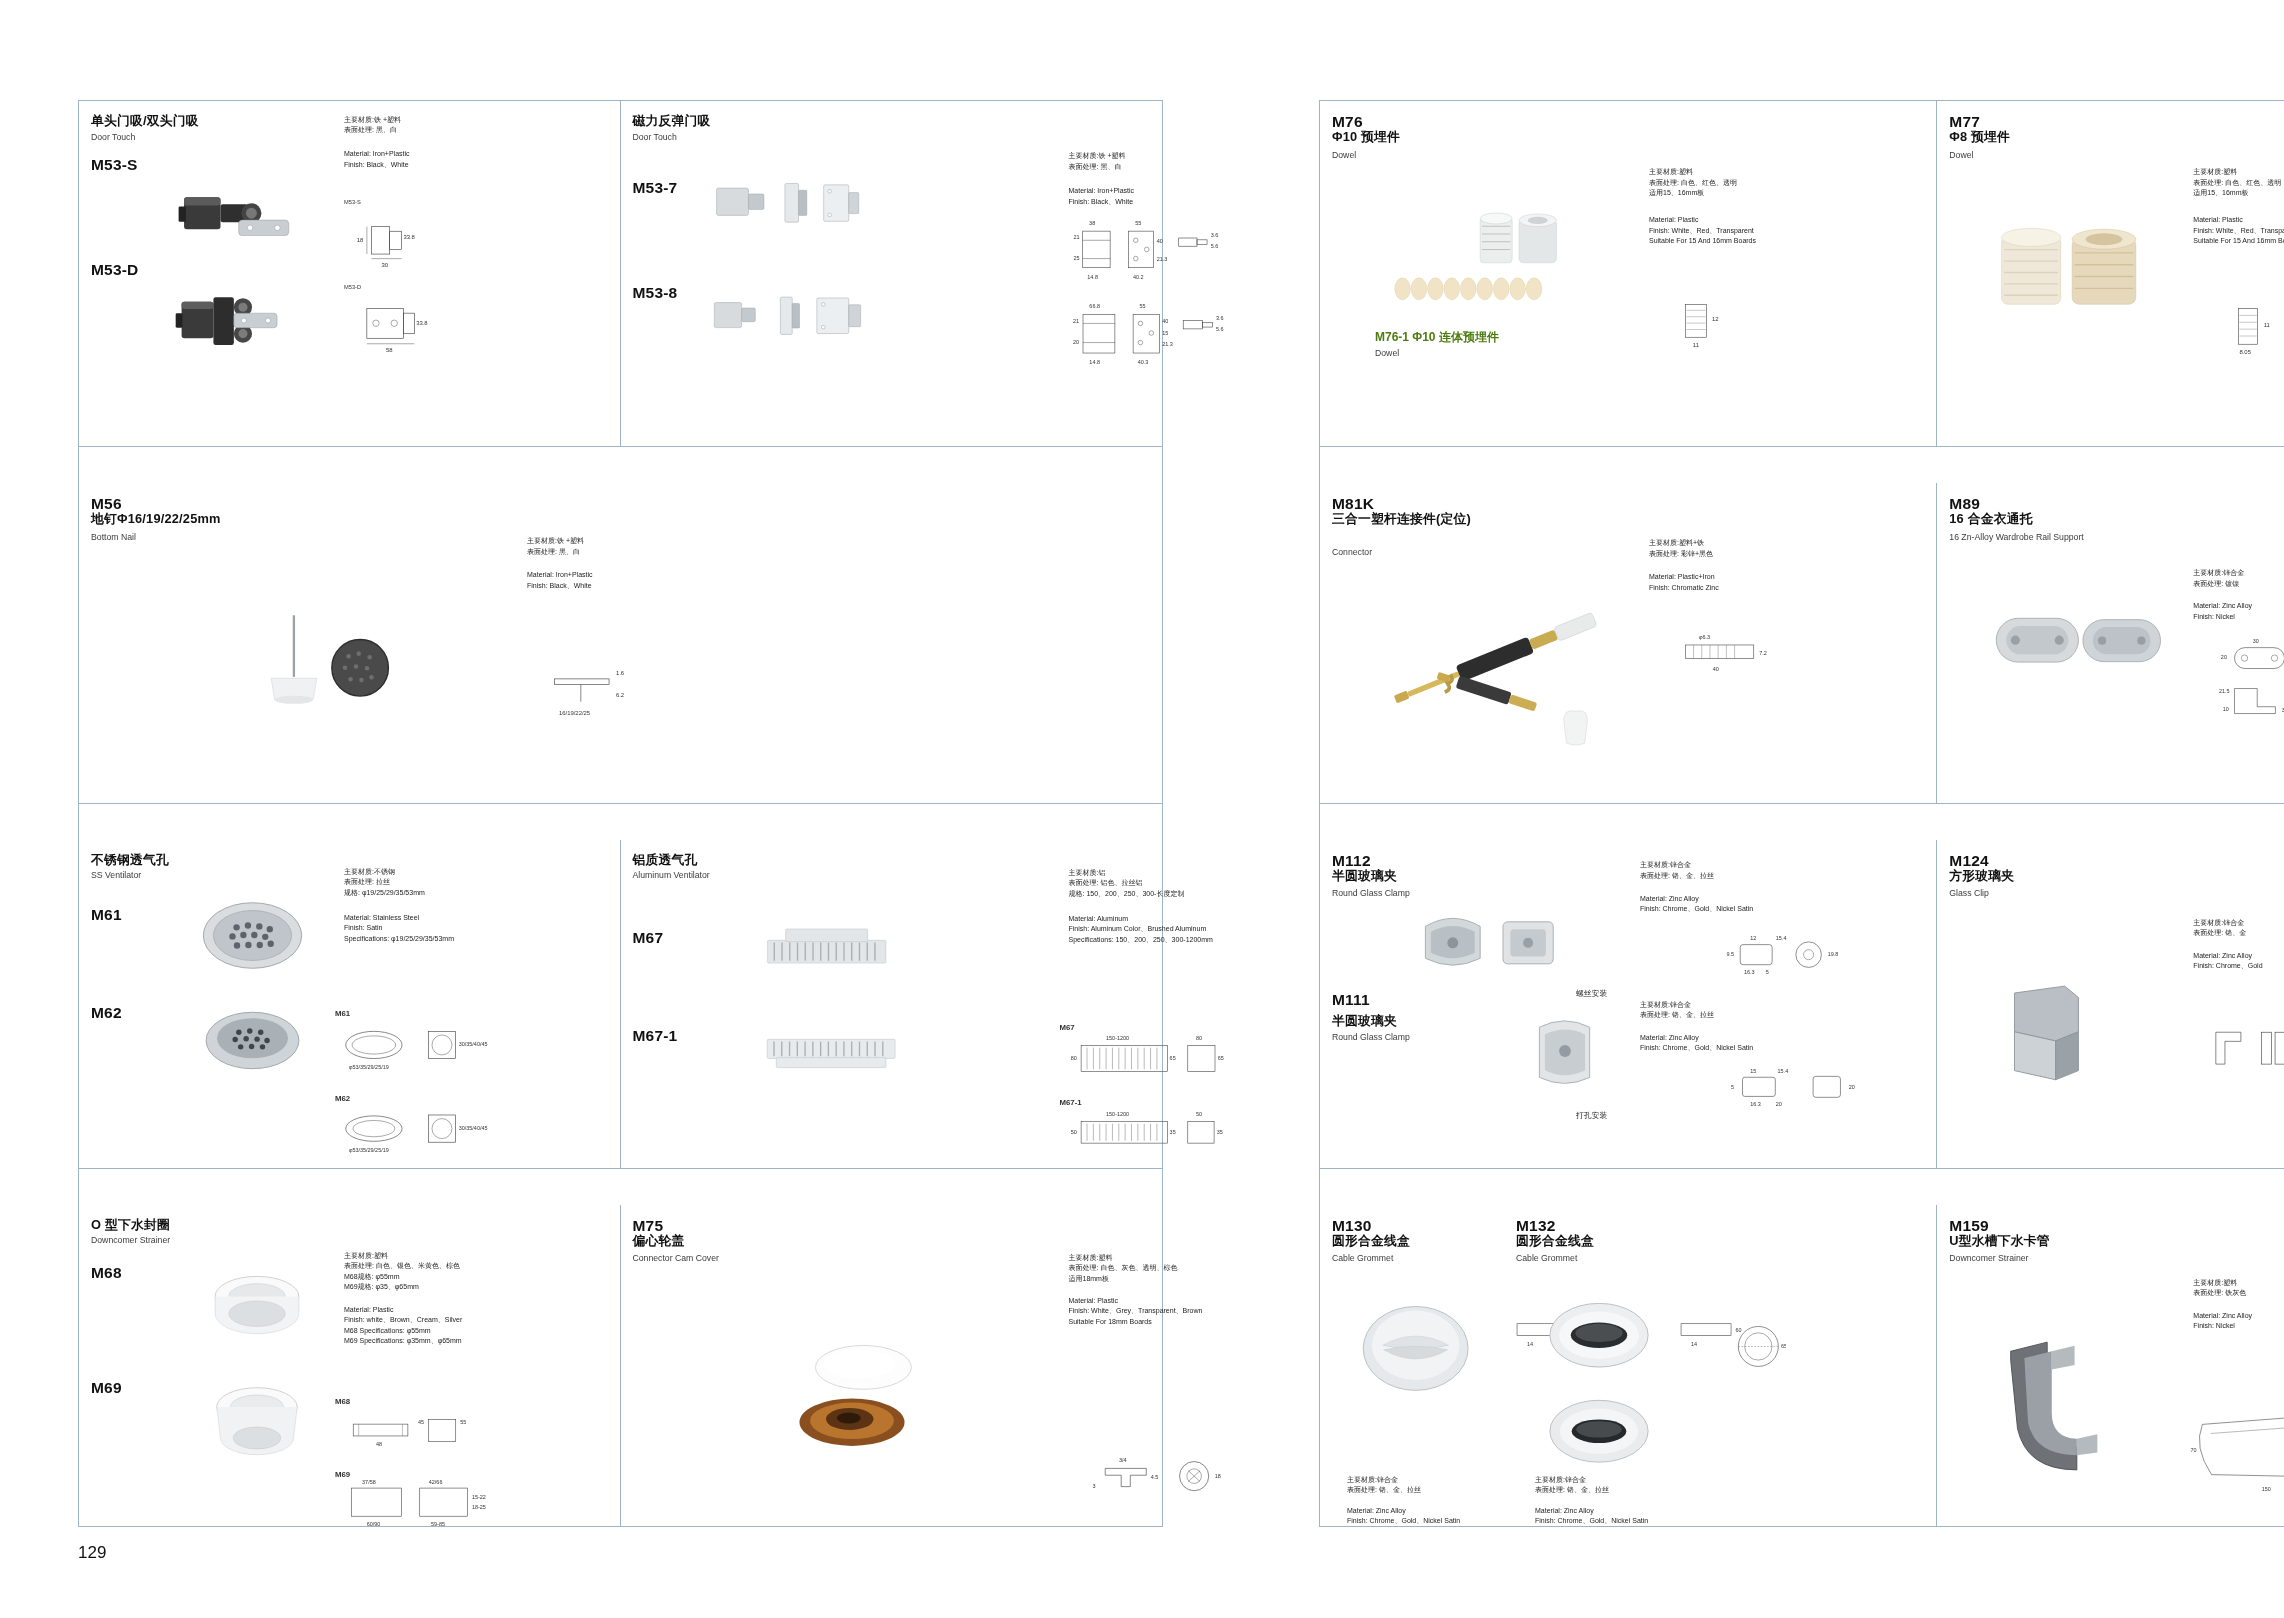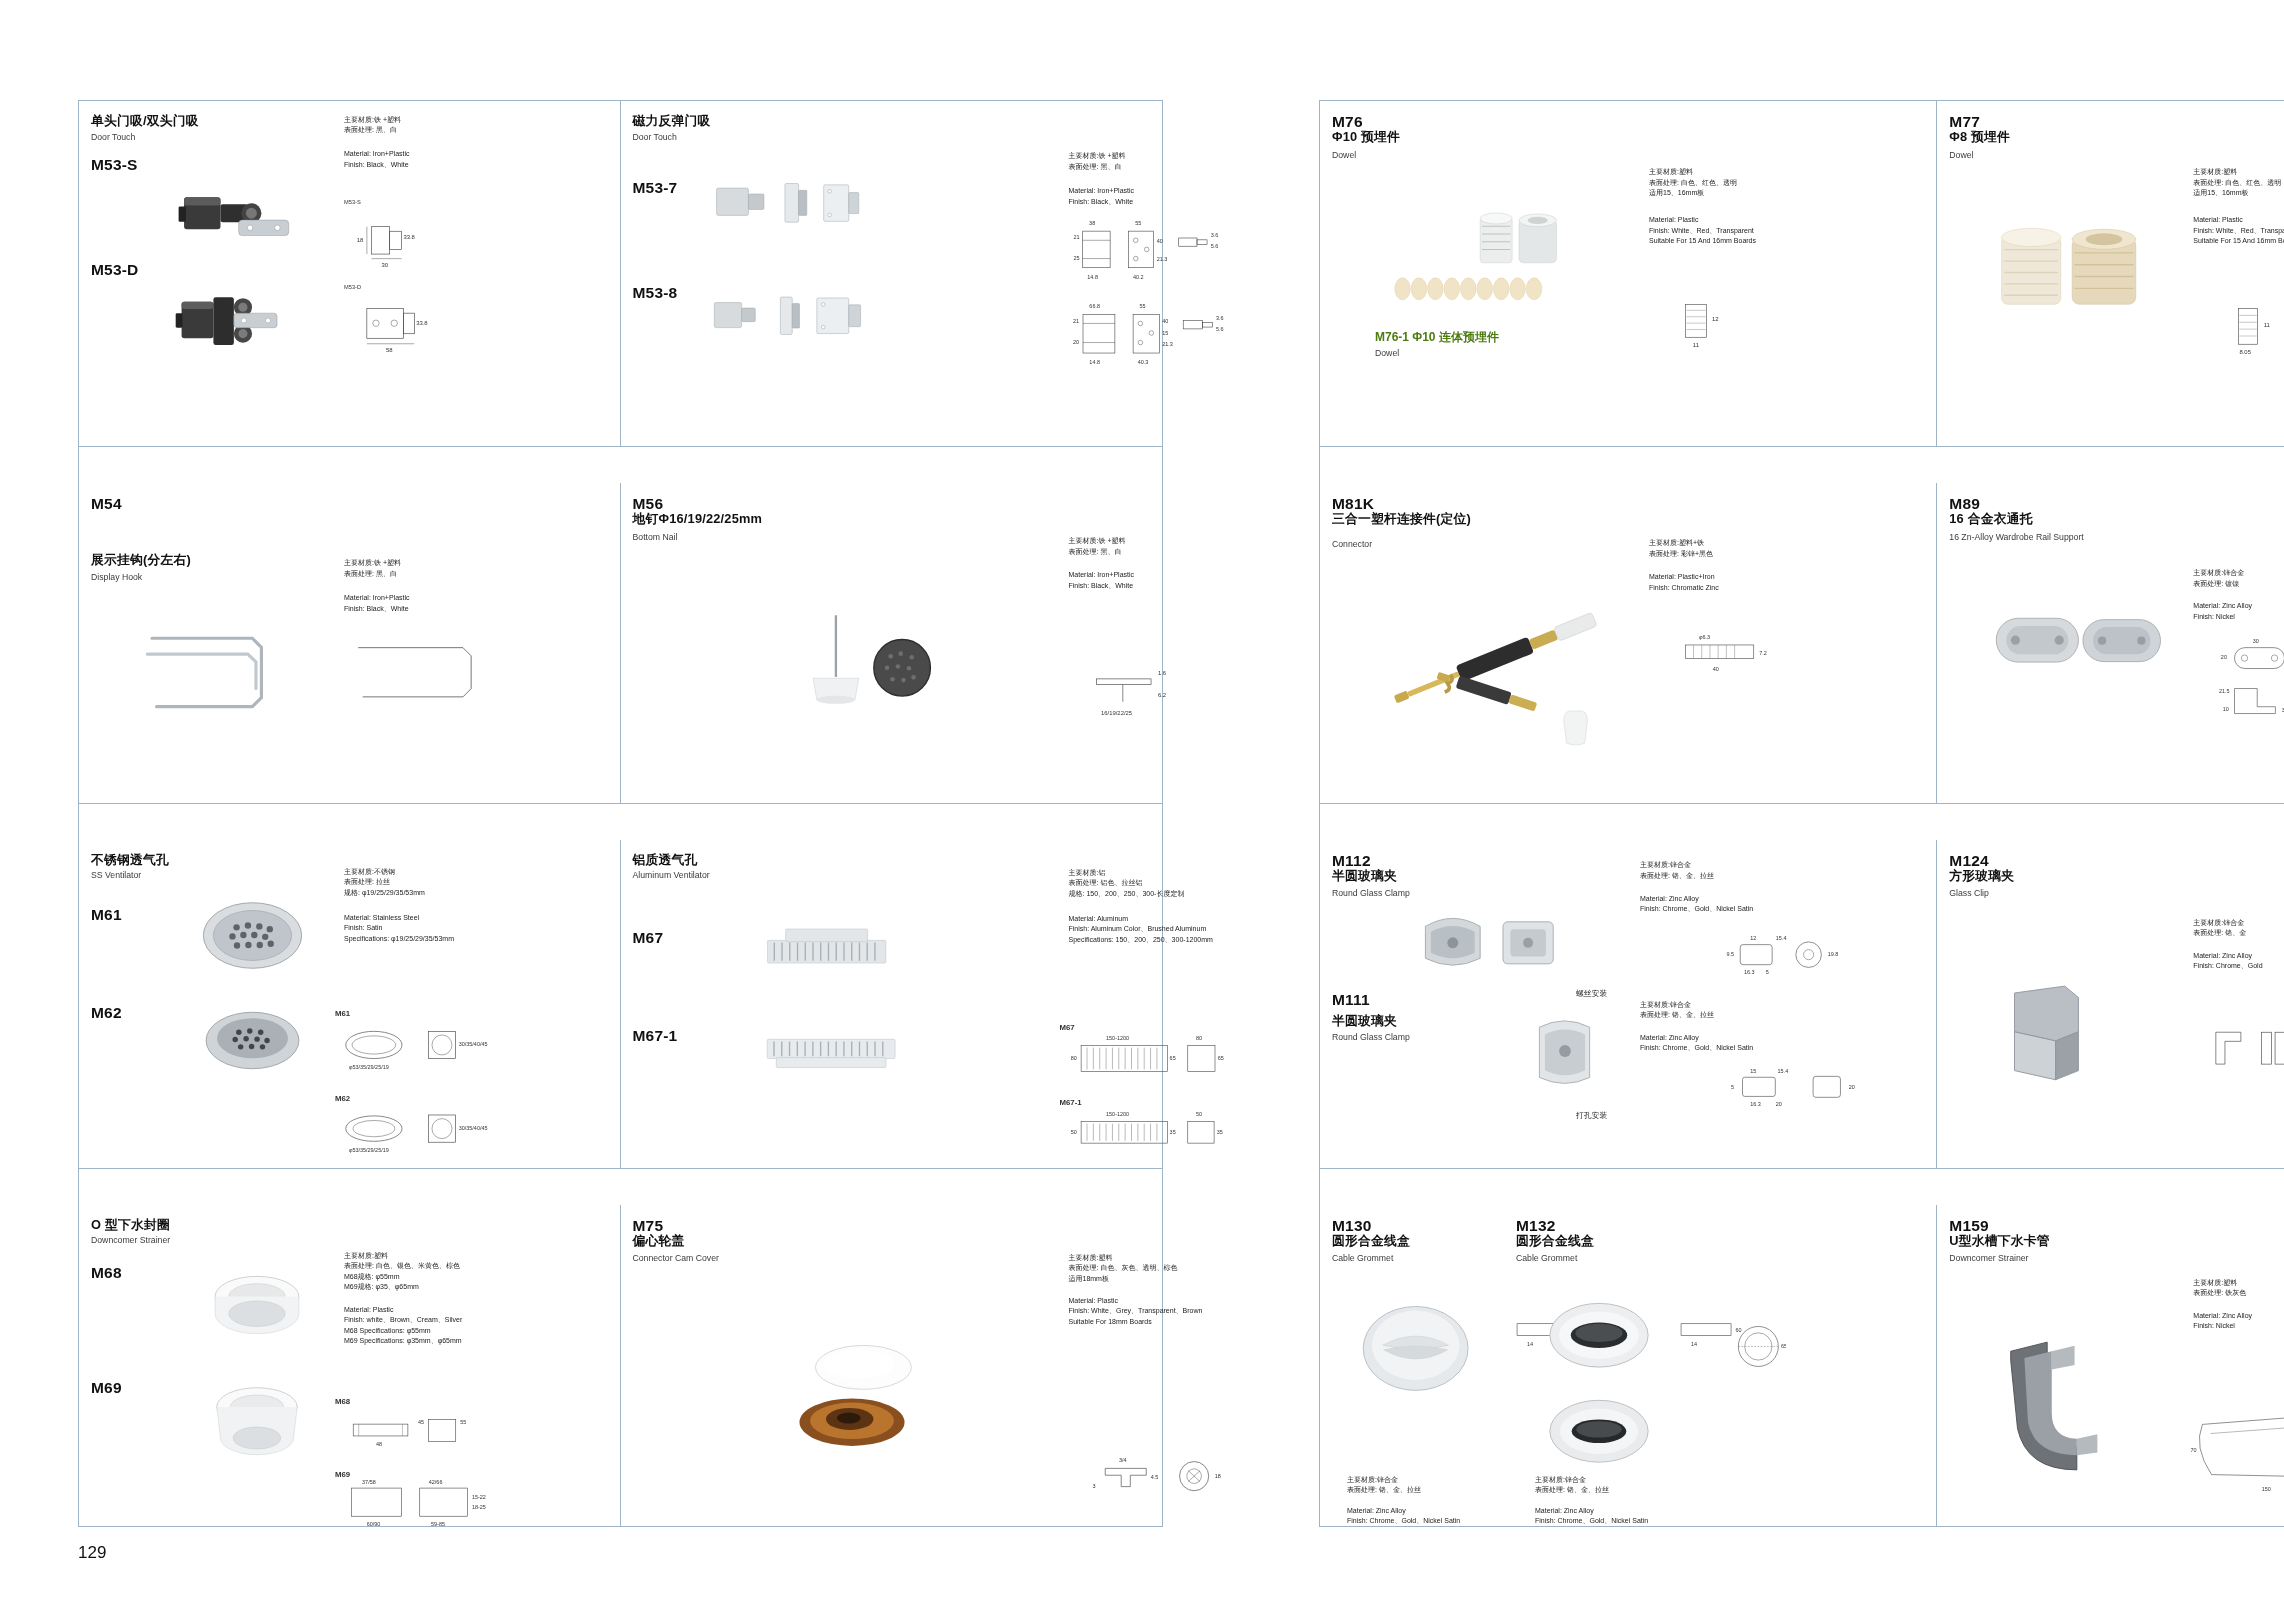--- a/index.html
+++ b/index.html
@@ -203,39 +203,20 @@
               <text x="150" y="148" font-size="12" fill="#333">40.3</text>
               <rect x="250" y="52" width="42" height="18" fill="none" stroke="#444" stroke-width="1.3"></rect>
               <rect x="292" y="56" width="22" height="10" fill="none" stroke="#444" stroke-width="1.3"></rect>
               <text x="322" y="50" font-size="12" fill="#333">3.6</text>
               <text x="322" y="74" font-size="12" fill="#333">5.6</text>
             </svg>
           </div>
         </div>
 
         <div class="row r2">
-          <div class="cell half">
-            <div class="code">M54</div>
-            <div class="abs cn" style="left:12px; top:69px;">展示挂钩(分左右)</div>
-            <div class="abs en" style="left:12px; top:87px;">Display Hook</div>
-
-            <div class="abs spec" style="left:265px; top:75px; width:151px;">主要材质:铁 +塑料
-表面处理: 黑、白</div>
-            <div class="abs spec" style="left:265px; top:110px; width:164px;">Material: Iron+Plastic
-Finish: Black、White</div>
-
-            <svg class="sv" style="left:59px; top:137px;" width="183" height="114" viewBox="0 0 400 250">
-              <path d="M30 40 L250 40 L270 60 L270 170 L250 190 L40 190" fill="none" stroke="#aeb6bc" stroke-width="7" stroke-linecap="round"></path>
-              <path d="M20 75 L240 75 L258 92 L258 150" fill="none" stroke="#c2c9ce" stroke-width="7" stroke-linecap="round"></path>
-            </svg>
-
-            <svg class="sv" style="left:270px; top:151px;" width="155" height="82" viewBox="0 0 340 180">
-              <path d="M20 30 L250 30 L268 48 L268 120 L250 138 L30 138" fill="none" stroke="#444" stroke-width="1.6"></path>
-            </svg>
-          </div>
 
           <div class="cell half">
             <div class="code">M56</div>
             <div class="abs cn" style="left:12px; top:28px;">地钉Φ16/19/22/25mm</div>
             <div class="abs en" style="left:12px; top:47px;">Bottom Nail</div>
 
             <div class="abs spec" style="left:448px; top:53px; width:151px;">主要材质:铁 +塑料
 表面处理: 黑、白</div>
             <div class="abs spec" style="left:448px; top:87px; width:164px;">Material: Iron+Plastic
 Finish: Black、White</div>
@@ -652,21 +633,21 @@
               <text x="115" y="66" font-size="13" fill="#333">11</text>
               <text x="62" y="124" font-size="13" fill="#333">8.05</text>
             </svg>
           </div>
         </div>
 
         <div class="row rr2">
           <div class="cell" style="width:57%;">
             <div class="code">M81K</div>
             <div class="abs cn" style="left:12px; top:28px;">三合一塑杆连接件(定位)</div>
-            <div class="abs en" style="left:12px; top:54px;">Connector</div>
+            <div class="abs en" style="left:12px; top:62px;">Connector</div>
 
             <div class="abs spec" style="left:329px; top:55px; width:155px;">主要材质:塑料+铁
 表面处理: 彩锌+黑色</div>
             <div class="abs spec" style="left:329px; top:89px; width:174px;">Material: Plastic+Iron
 Finish: Chromatic Zinc</div>
 
             <svg class="sv" style="left:41px; top:91px;" width="274" height="174" viewBox="0 0 600 380">
               <g transform="rotate(-22 300 190)">
                 <rect x="60" y="175" width="30" height="18" rx="4" fill="#c8a94e"></rect>
                 <rect x="90" y="178" width="120" height="12" rx="4" fill="#d7b95b"></rect>

